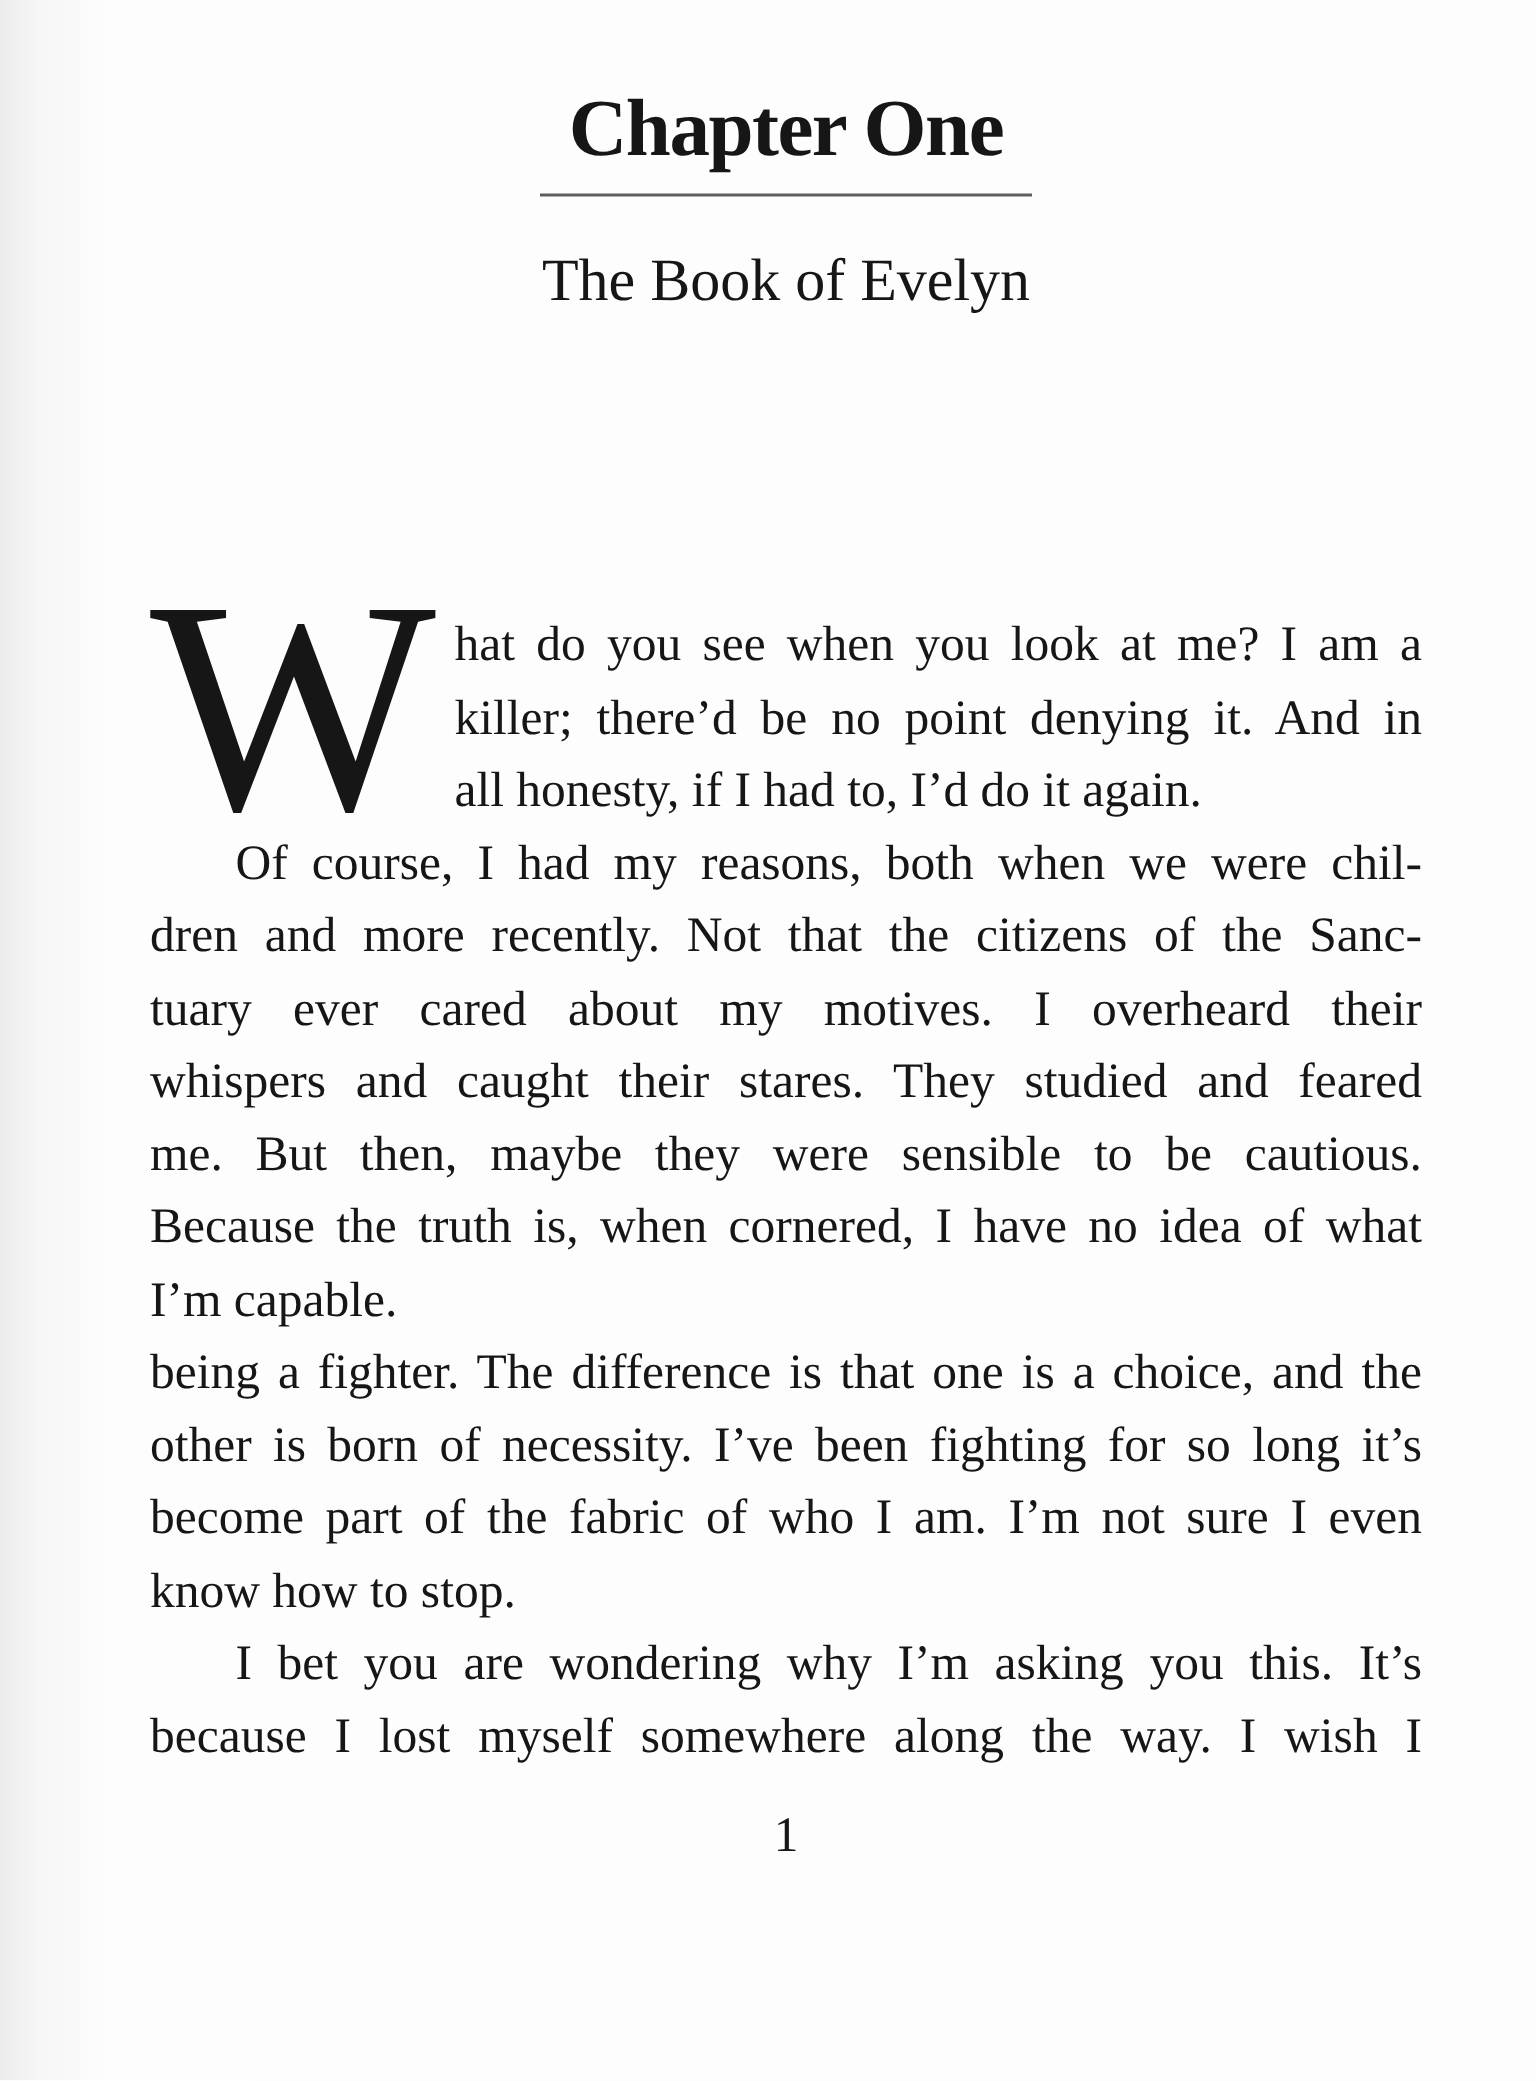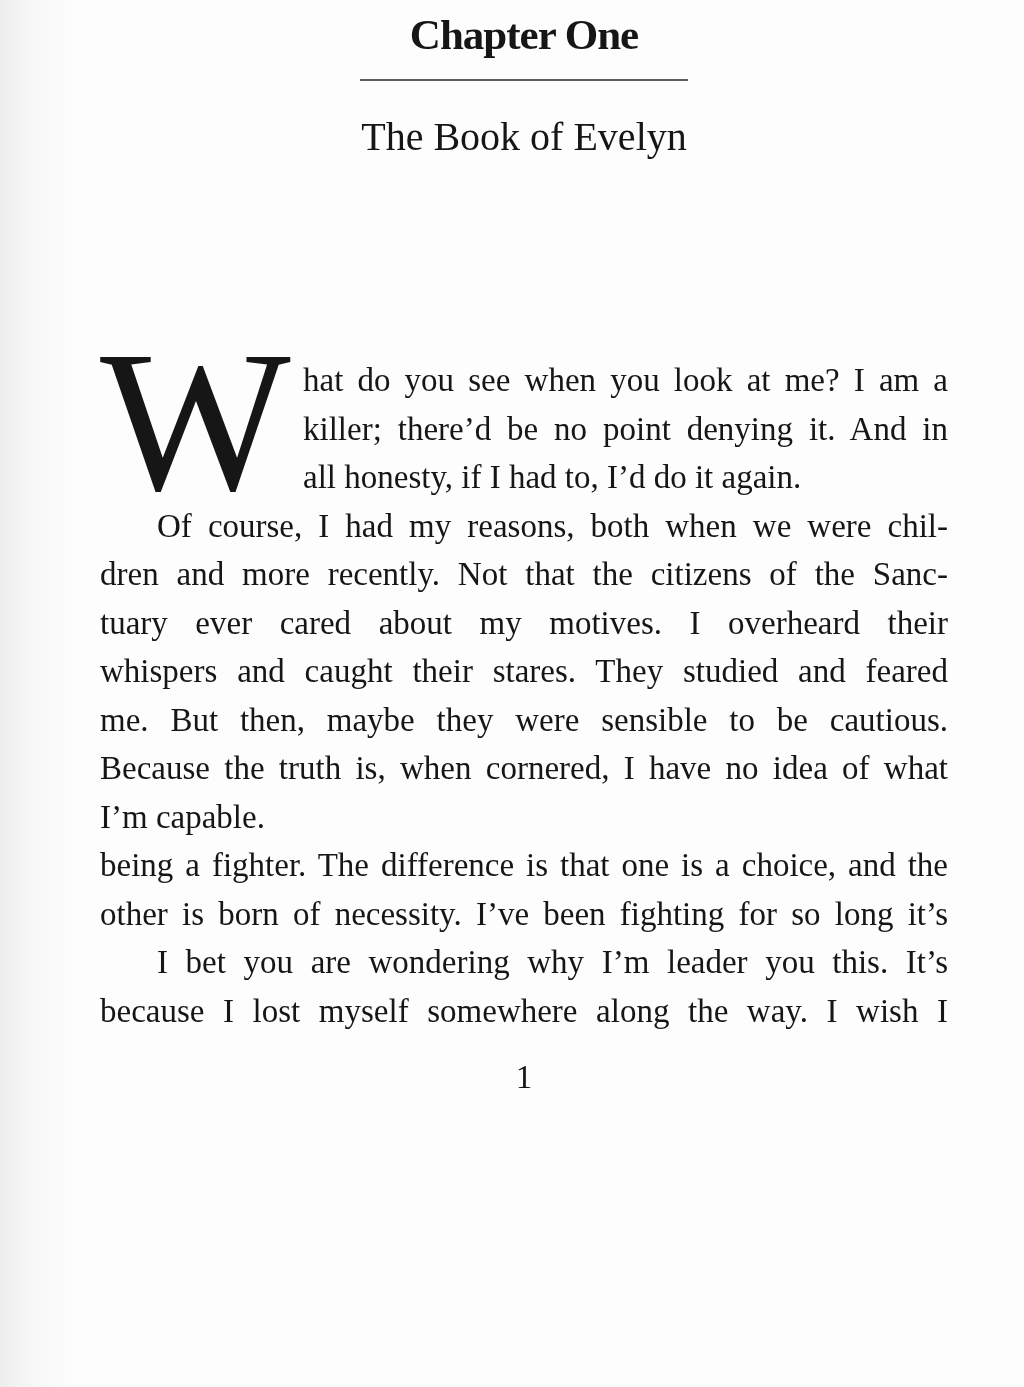--- a/index.html
+++ b/index.html
@@ -20,21 +20,22 @@
     color: var(--text, #161616);
   }
   .edge-shadow {
     position: absolute;
     left: 0; top: 0; bottom: 0;
     width: 80px;
     background: linear-gradient(to right, rgba(0,0,0,0.065) 0px, rgba(0,0,0,0.025) 30px, rgba(0,0,0,0) 78px);
     pointer-events: none;
   }
   .chapter-title {
-    font-size: 43px;
+    padding-top: 50px;
+    font-size: 54px;
     line-height: 70px;
     font-weight: 700;
     letter-spacing: -1px;
     text-align: center;
     white-space: nowrap;
   }
   .title-divider {
     width: 328px;
     height: 0;
     margin: 9px auto 0;
@@ -105,18 +106,20 @@
       <div class="bl last">all honesty, if I had to, I’d do it again.</div>
       <div class="bl indent">Of course, I had my reasons, both when we were chil-</div>
       <div class="bl">dren and more recently. Not that the citizens of the Sanc-</div>
       <div class="bl">tuary ever cared about my motives. I overheard their</div>
       <div class="bl">whispers and caught their stares. They studied and feared</div>
       <div class="bl">me. But then, maybe they were sensible to be cautious.</div>
       <div class="bl">Because the truth is, when cornered, I have no idea of what</div>
       <div class="bl last">I’m capable.</div>
       <div class="bl">being a fighter. The difference is that one is a choice, and the</div>
       <div class="bl">other is born of necessity. I’ve been fighting for so long it’s</div>
-      <div class="bl indent">I bet you are wondering why I’m leader you this. It’s</div>
+      <div class="bl">become part of the fabric of who I am. I’m not sure I even</div>
+      <div class="bl last">know how to stop.</div>
+      <div class="bl indent">I bet you are wondering why I’m asking you this. It’s</div>
       <div class="bl">because I lost myself somewhere along the way. I wish I</div>
     </div>
 
   <div class="page-number">1</div>
 </div>
 
 </body></html>

